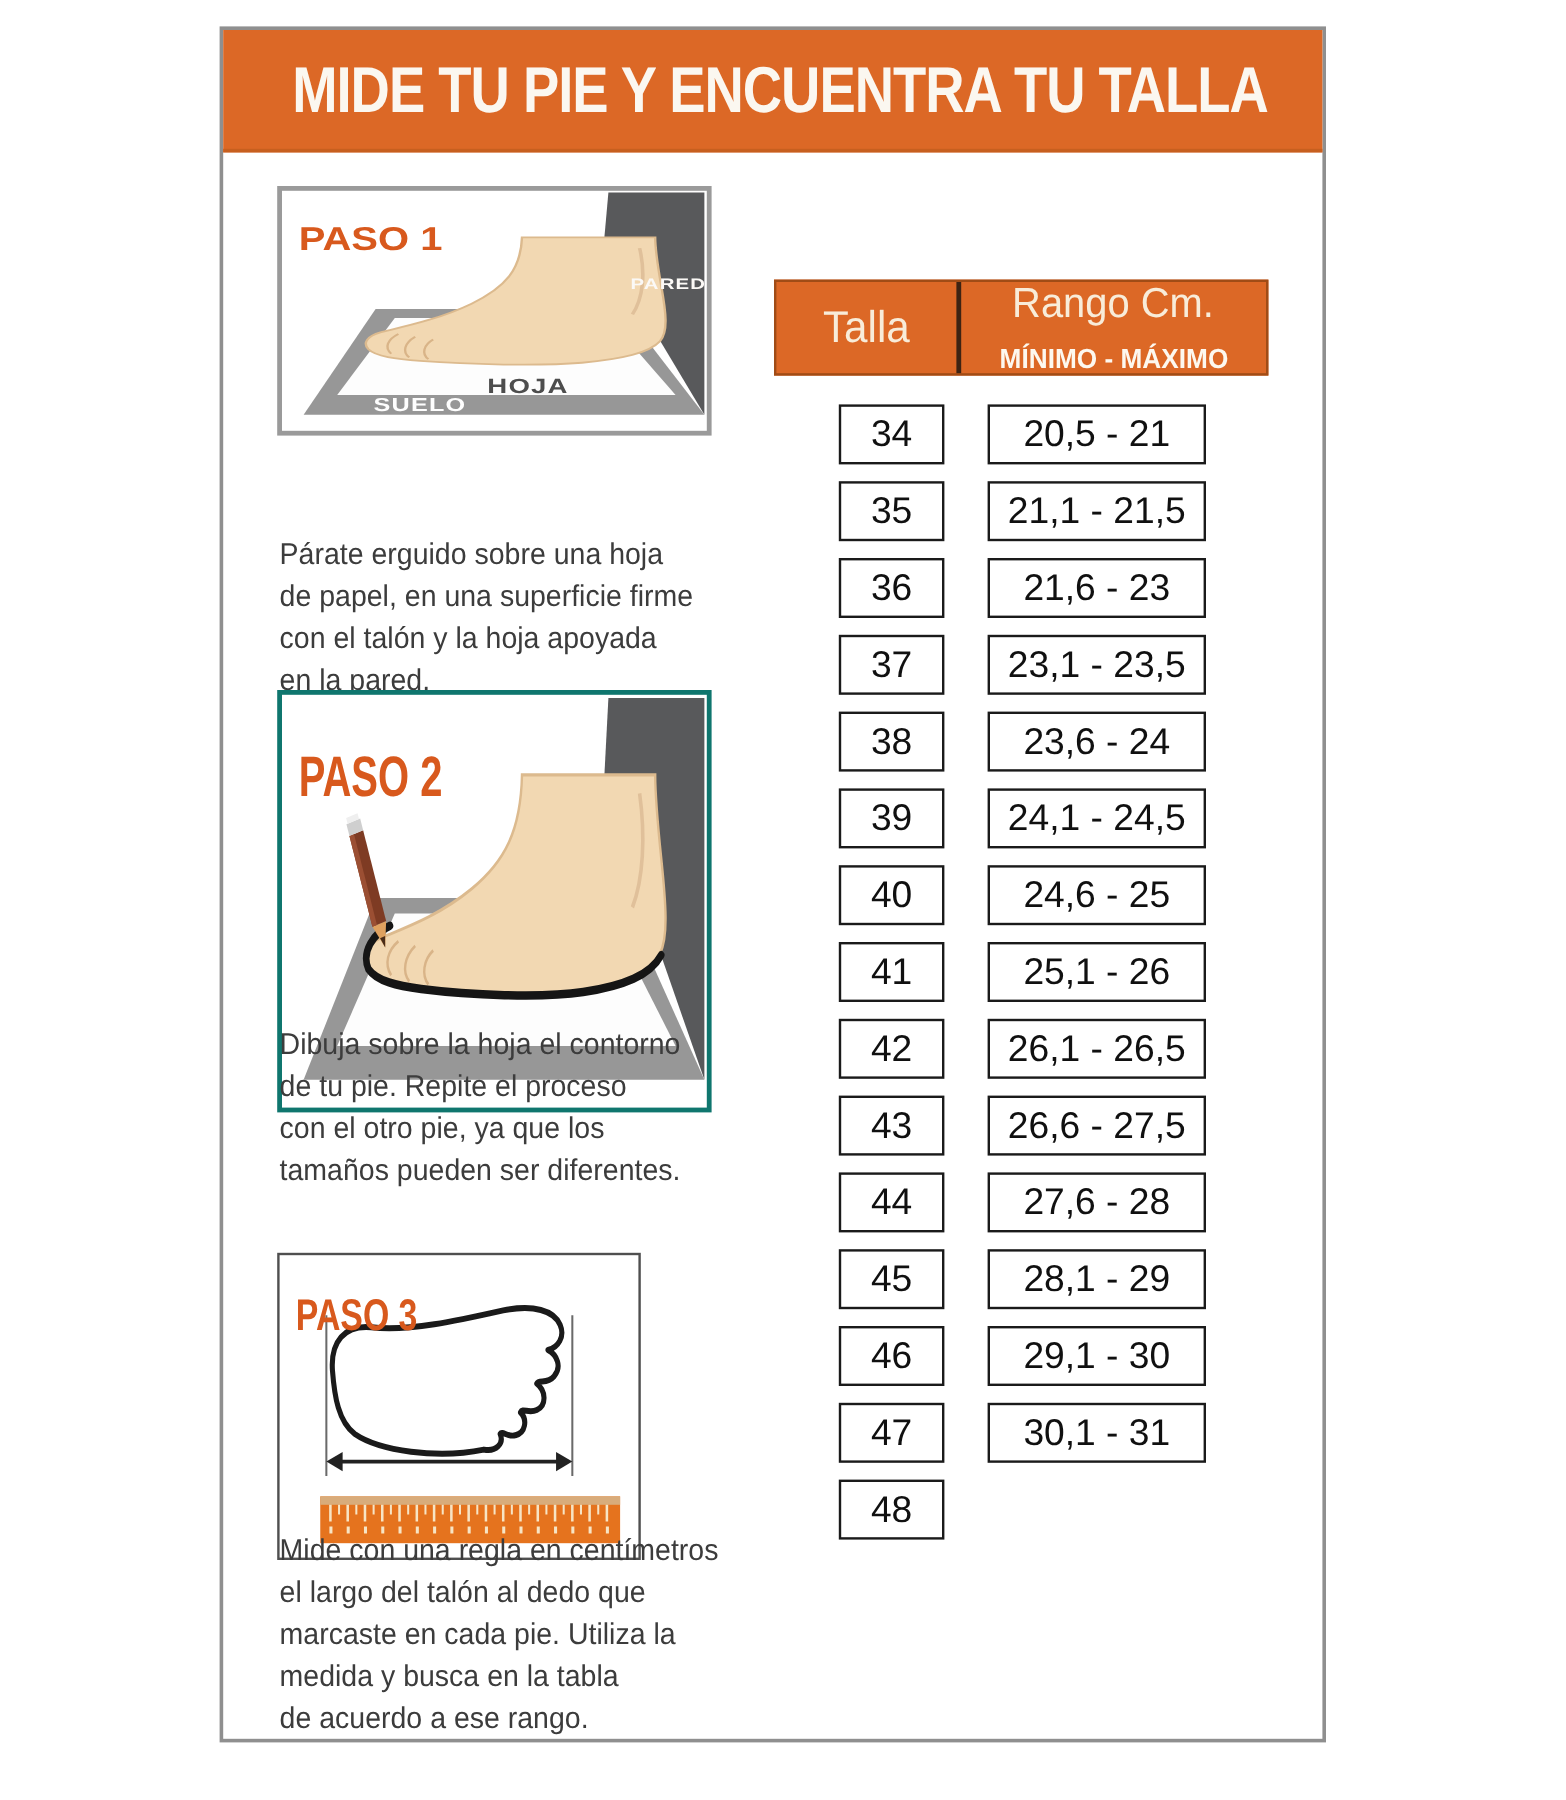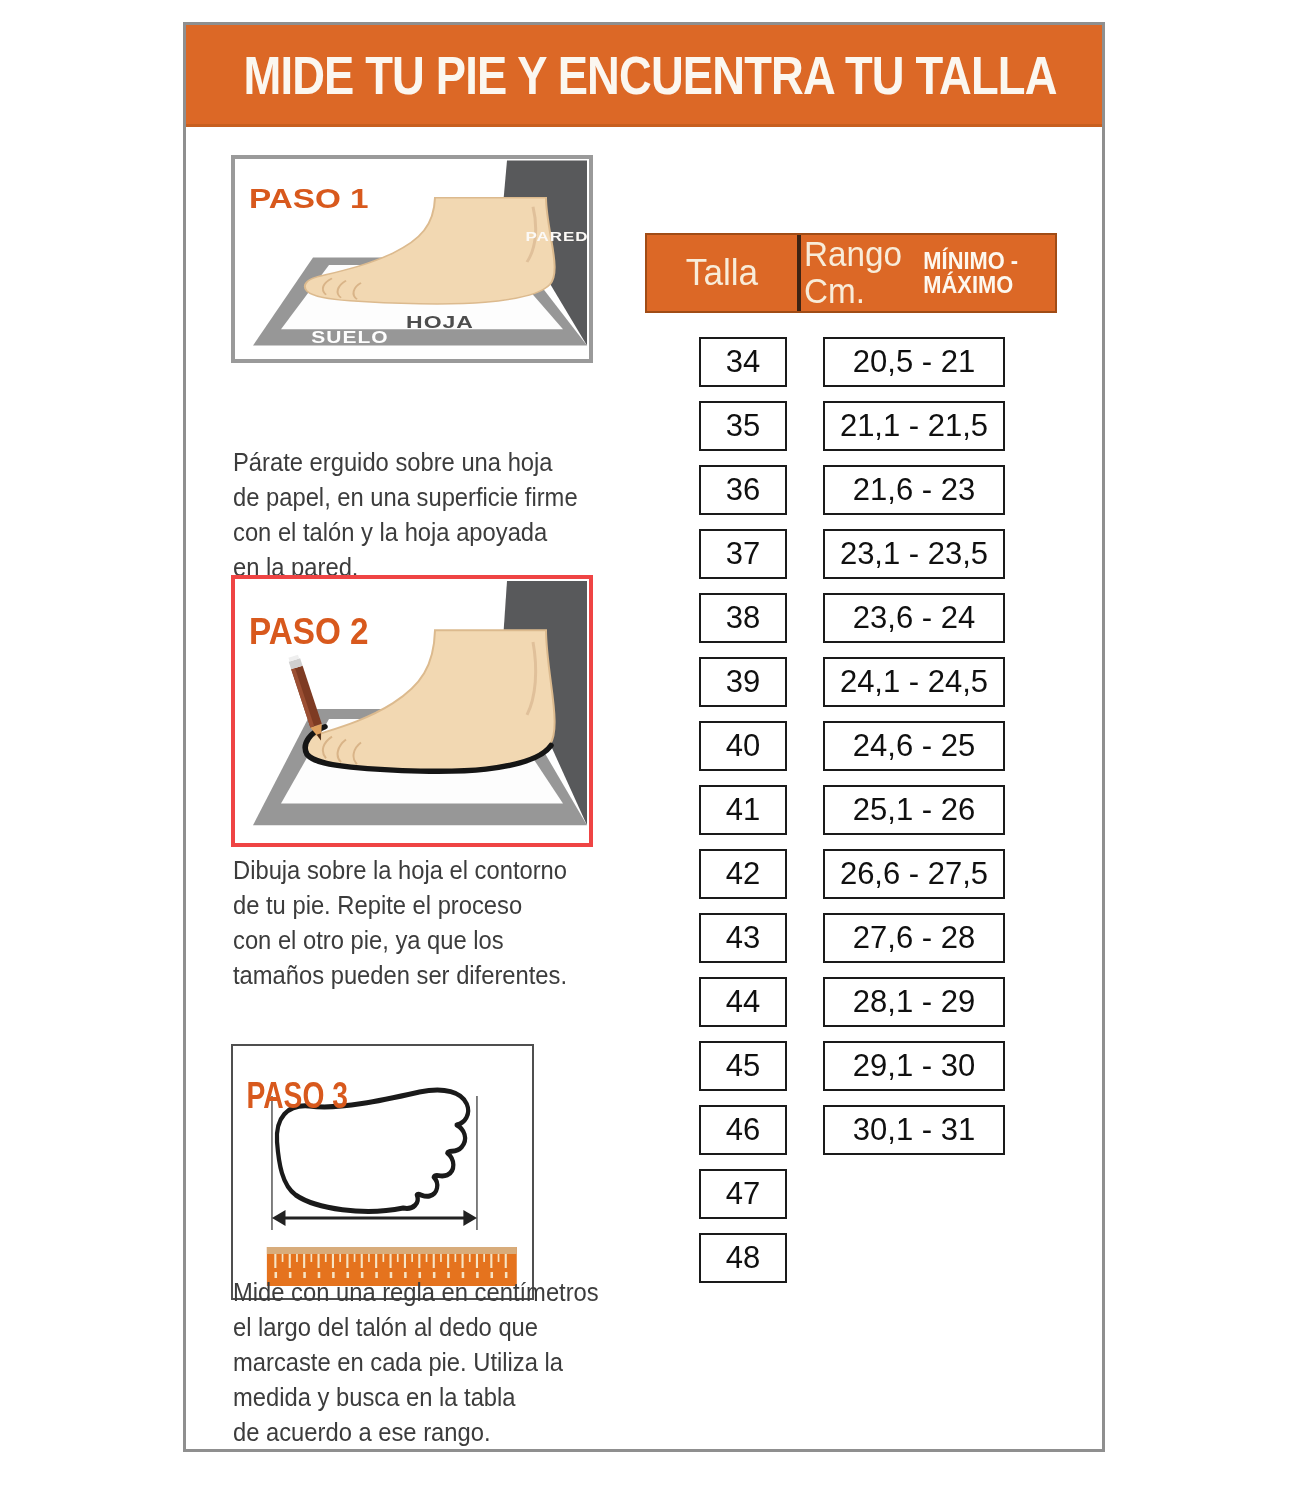--- a/index.html
+++ b/index.html
@@ -8,40 +8,40 @@
          border:3px solid #8f8f8f;background:#fff;box-sizing:border-box;}
   
   .banner{position:absolute;left:0;top:0;width:100%;height:102px;background:#DC6826;
           display:flex;align-items:center;justify-content:center;box-sizing:border-box;
           border-bottom:3px solid #c75f1f;padding-left:12px;}
   .banner .title{color:#fbf7f0;font-weight:bold;font-size:54px;letter-spacing:-1px;
           white-space:nowrap;transform:scaleX(0.84);}
   
   .stepbox{position:absolute;box-sizing:border-box;background:#fff;}
   #step1{left:45px;top:130px;width:362px;height:208px;border:4px solid #9a9a9a;}
-  #step2{left:45px;top:550px;width:362px;height:272px;border:4px solid #ef4444;}
+  #step2{left:45px;top:550px;width:362px;height:352px;border:4px solid #0f766e;}
   #step3{left:45px;top:1019px;width:303px;height:256px;border:2px solid #4f4f4f;text-align:right;}
   .stepbox svg{display:block;width:100%;height:100%;}
   .steptext{position:absolute;font-size:25px;line-height:35px;color:#3c3c3c;
             transform:scaleX(0.95);transform-origin:left top;white-space:nowrap;}
   #text1{left:47px;top:420px;}
   #text2{left:47px;top:828px;}
   #text3{left:47px;top:1250px;}
   
   .paso{fill:#D8591D;font-weight:bold;font-size:37px;}
   .wlabel{fill:#fbf9f6;font-weight:bold;font-size:17px;letter-spacing:1px;}
   .glabel{fill:#4d4d4d;font-weight:bold;font-size:23px;letter-spacing:1px;}
   .slabel{fill:#fefefe;font-weight:bold;font-size:21px;letter-spacing:1px;}
   
   .thead{position:absolute;left:459px;top:208px;width:412px;height:80px;background:#DC6826;
          border:2px solid #a04c16;box-sizing:border-box;display:flex;}
   .thead .talla-cell{width:150px;display:flex;align-items:center;justify-content:center;
          color:#f8ecd9;font-size:37px;transform:scaleX(0.95);}
   .thead .divider{width:4px;background:#3d2313;}
-  .thead .rango-cell{flex:1;display:flex;flex-direction:row;align-items:center;
+  .thead .rango-cell{flex:1;display:flex;flex-direction:column;align-items:center;
          justify-content:space-between;color:#f8ecd9;line-height:1.05;}
   .rango-l1{font-size:35px;transform:scaleX(0.95);}
   .rango-l2{font-size:23px;font-weight:bold;color:#fdf8ef;transform:scaleX(0.95);}
   .col{position:absolute;display:flex;flex-direction:column;gap:16px;}
   #tallacol{left:513px;top:312px;width:88px;}
   #rangocol{left:637px;top:312px;width:182px;}
   .cell{box-sizing:border-box;height:50px;margin-top:-2px;border:2px solid #1a1a1a;
         background:#fff;color:#101010;font-size:31px;line-height:45px;text-align:center;}
   .cell:first-child{margin-top:0;}
 </style>
@@ -173,20 +173,21 @@
     </div>
   <div class="col" id="rangocol">
       <div class="cell">20,5 - 21</div>
       <div class="cell">21,1 - 21,5</div>
       <div class="cell">21,6 - 23</div>
       <div class="cell">23,1 - 23,5</div>
       <div class="cell">23,6 - 24</div>
       <div class="cell">24,1 - 24,5</div>
       <div class="cell">24,6 - 25</div>
       <div class="cell">25,1 - 26</div>
+      <div class="cell">26,1 - 26,5</div>
       <div class="cell">26,6 - 27,5</div>
       <div class="cell">27,6 - 28</div>
       <div class="cell">28,1 - 29</div>
       <div class="cell">29,1 - 30</div>
       <div class="cell">30,1 - 31</div>
     </div>
 
 </div>
 
 </body></html>

